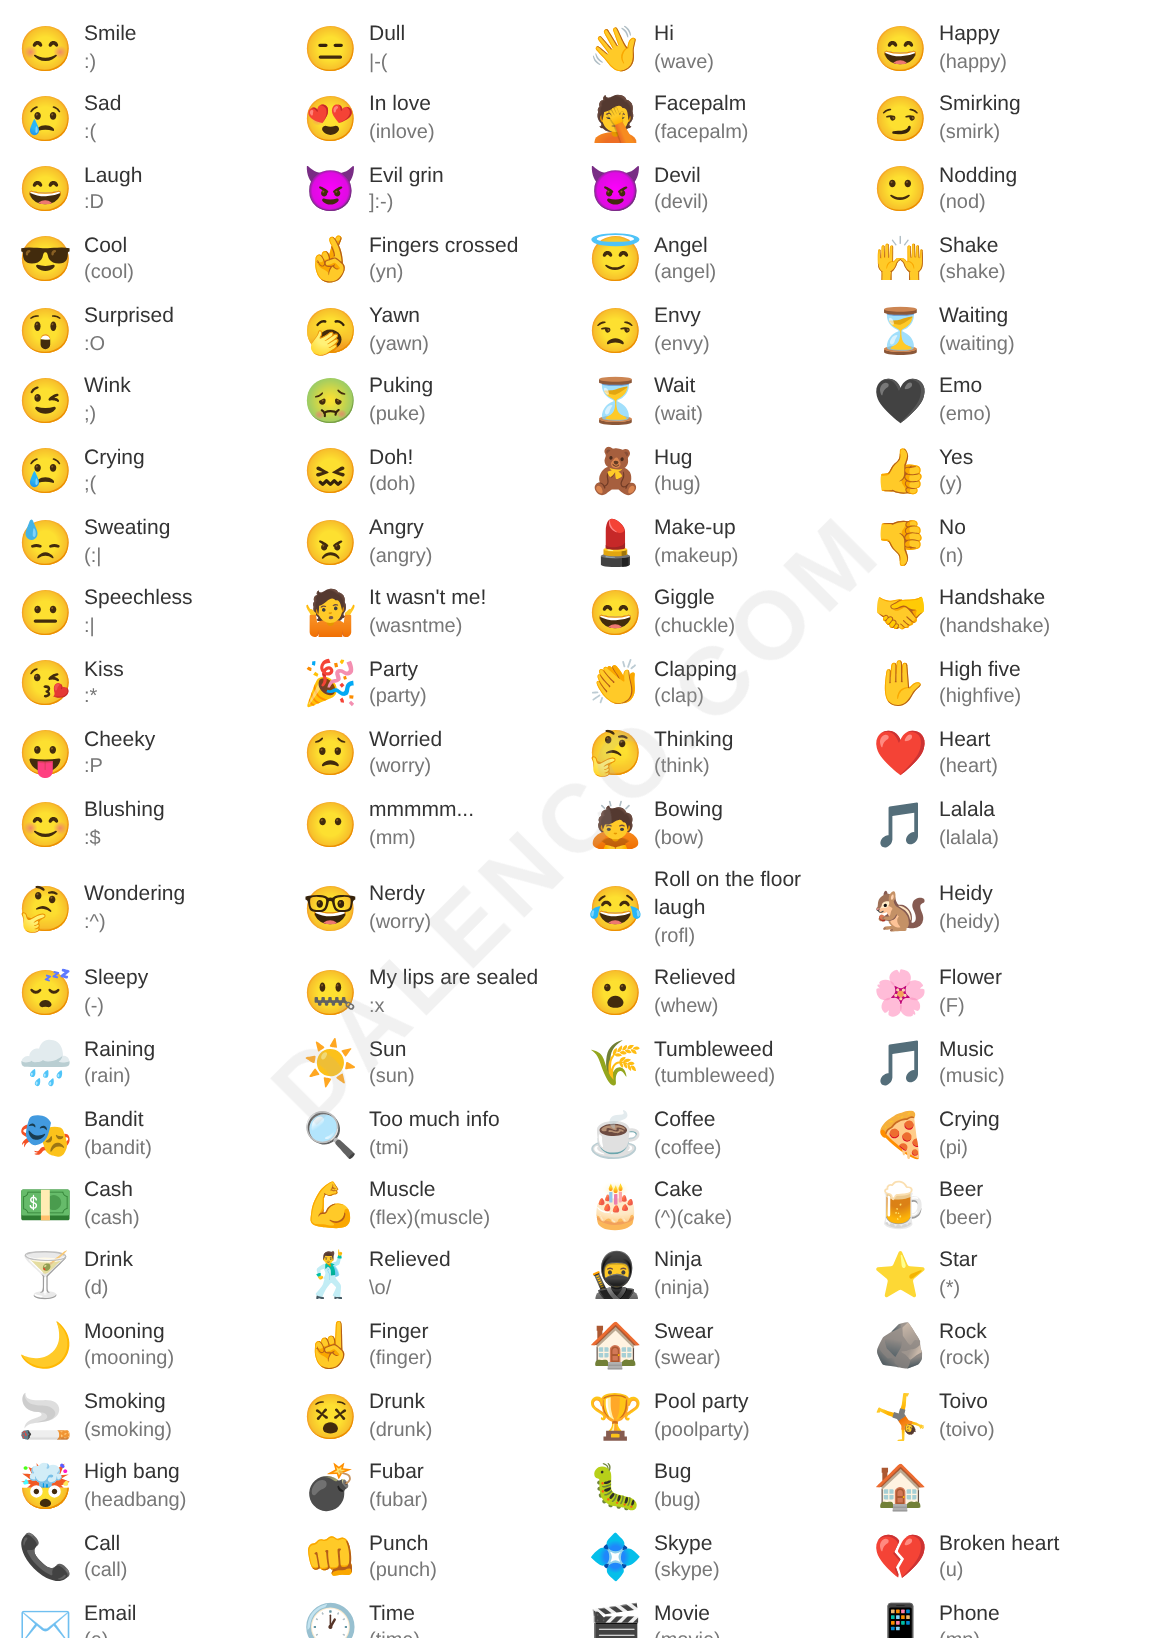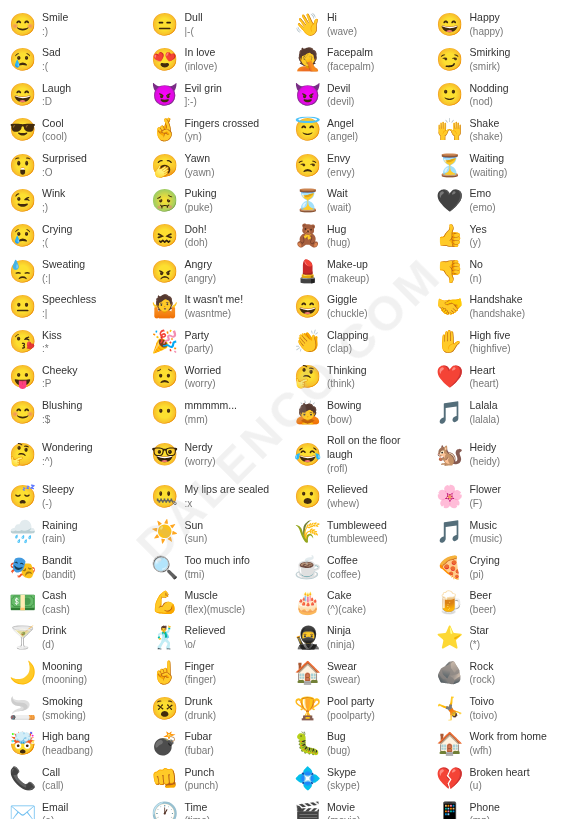--- a/index.html
+++ b/index.html
@@ -385,21 +385,20 @@
     <div class="item">
       <span class="emoji">💣</span>
       <div class="label"><span>Fubar</span><br><span class="shortcut">(fubar)</span></div>
     </div>
     <div class="item">
       <span class="emoji">🐛</span>
       <div class="label"><span>Bug</span><br><span class="shortcut">(bug)</span></div>
     </div>
     <div class="item">
       <span class="emoji">🏠</span>
-      <div class="label"><span>Work from home</span><br><span class="shortcut">(wfh)</span></div>
     </div>
     <div class="item">
       <span class="emoji">📞</span>
       <div class="label"><span>Call</span><br><span class="shortcut">(call)</span></div>
     </div>
     <div class="item">
       <span class="emoji">👊</span>
       <div class="label"><span>Punch</span><br><span class="shortcut">(punch)</span></div>
     </div>
     <div class="item">

